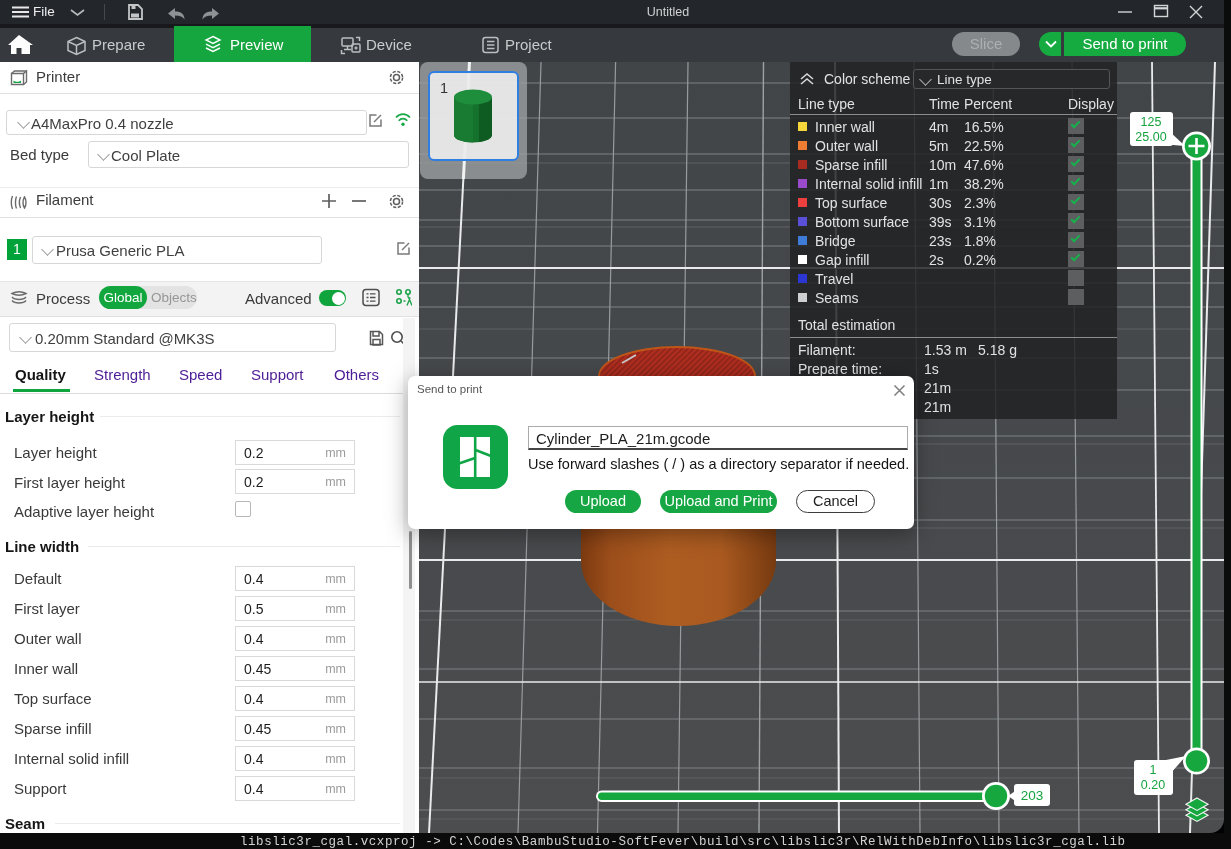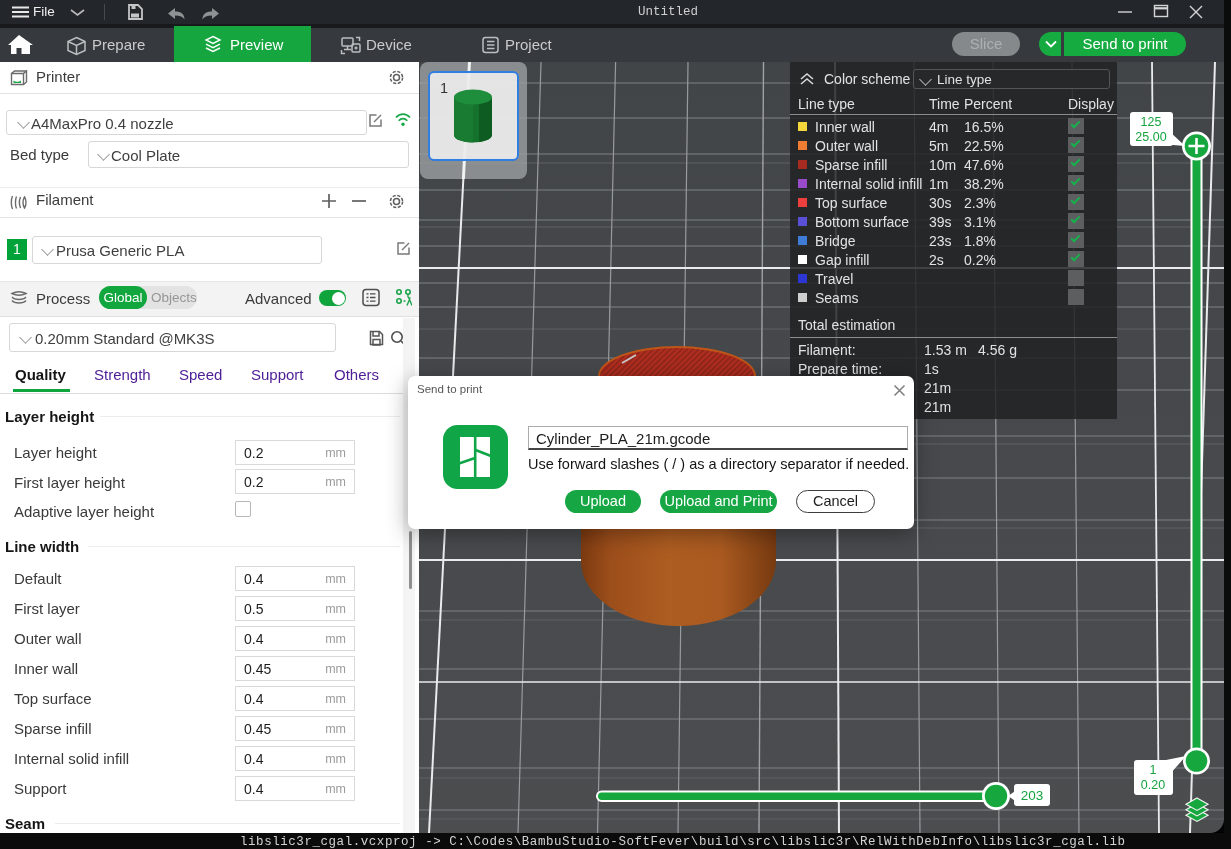--- a/index.html
+++ b/index.html
@@ -62,21 +62,21 @@
         <path d="M129 5h9l4 4v10h-13z"></path>
       </g>
       <rect x="131.5" y="5.5" width="4" height="3.5" fill="#c3c5c6"></rect>
       <rect x="131" y="13.5" width="8" height="4" fill="#c3c5c6"></rect>
       <g fill="#8f9294">
         <path d="M175 8 168 13.5 175 19 175 15.5 C 180 15.5 183 17 184.5 19.5 C 184.5 14 181 11.5 175 11.5 Z"></path>
         <path d="M212 8 219 13.5 212 19 212 15.5 C 207 15.5 204 17 202.5 19.5 C 202.5 14 206 11.5 212 11.5 Z"></path>
       </g>
     </svg>
     <span class="abs" style="left:33px; top:4px; font-size:13.5px; color:#eeeeef;">File</span>
-    <span class="abs" style="left:616px; top:50%; transform:translateY(-50%); width:104px; text-align:center; font-size:12.5px; color:#cfd0d1;font-family:Liberation Mono, monospace;">Untitled</span>
+    <span class="abs" style="left:616px; top:50%; transform:translateY(-50%); width:104px; text-align:center; font-size:12.5px; color:#cfd0d1;">Untitled</span>
     <svg class="abs" style="left:1108px; top:0" width="123" height="24" viewBox="0 0 123 24">
       <line x1="10" y1="12" x2="24" y2="12" stroke="#d4d5d6" stroke-width="1.4"></line>
       <rect x="46.5" y="5.5" width="13" height="11" fill="none" stroke="#d4d5d6" stroke-width="1.4"></rect>
       <rect x="46" y="7.2" width="14" height="2.2" fill="#d4d5d6"></rect>
       <path d="M82 6 94 18 M94 6 82 18" stroke="#d4d5d6" stroke-width="1.4"></path>
     </svg>
   </div>
   <div class="abs" id="darkstrip"></div>
   <div class="abs" id="toolbar">
     <svg class="abs" style="left:0; top:0" width="560" height="34" viewBox="0 0 560 34">
@@ -487,21 +487,21 @@
     <div class="lrow" style="top:207px;">
       <div class="lsq" style="background:#2c36d2"></div>
       <span class="lname">Travel</span>
       <div class="lchk"></div>
     </div>
 
     <span class="abs" style="left:8px; top:255px;">Total estimation</span>
     <div class="abs" style="left:0; top:275px; width:327px; height:1px; background:#8b8c8d;"></div>
     <span class="abs" style="left:8px; top:280px;">Filament:</span>
     <span class="abs" style="left:134px; top:280px;">1.53 m</span>
-    <span class="abs" style="left:188px; top:280px;">4.56 g</span>
+    <span class="abs" style="left:188px; top:280px;">5.18 g</span>
     <span class="abs" style="left:8px; top:299px;">Prepare time:</span>
     <span class="abs" style="left:134px; top:299px;">1s</span>
         <span class="abs" style="left:134px; top:318px;">21m</span>
         <span class="abs" style="left:134px; top:337px;">21m</span>
   </div>
 
   <div class="abs" id="thumb" style="left:420px; top:62px; width:107px; height:117px; background:rgba(154,157,159,0.82); border-radius:8px; overflow:hidden;">
     <svg class="abs" style="left:0; top:0" width="107" height="117" viewBox="0 0 107 117">
       <path d="M49.5 0 L43.4 117" stroke="rgba(255,255,255,0.85)" stroke-width="3"></path>
     </svg>

